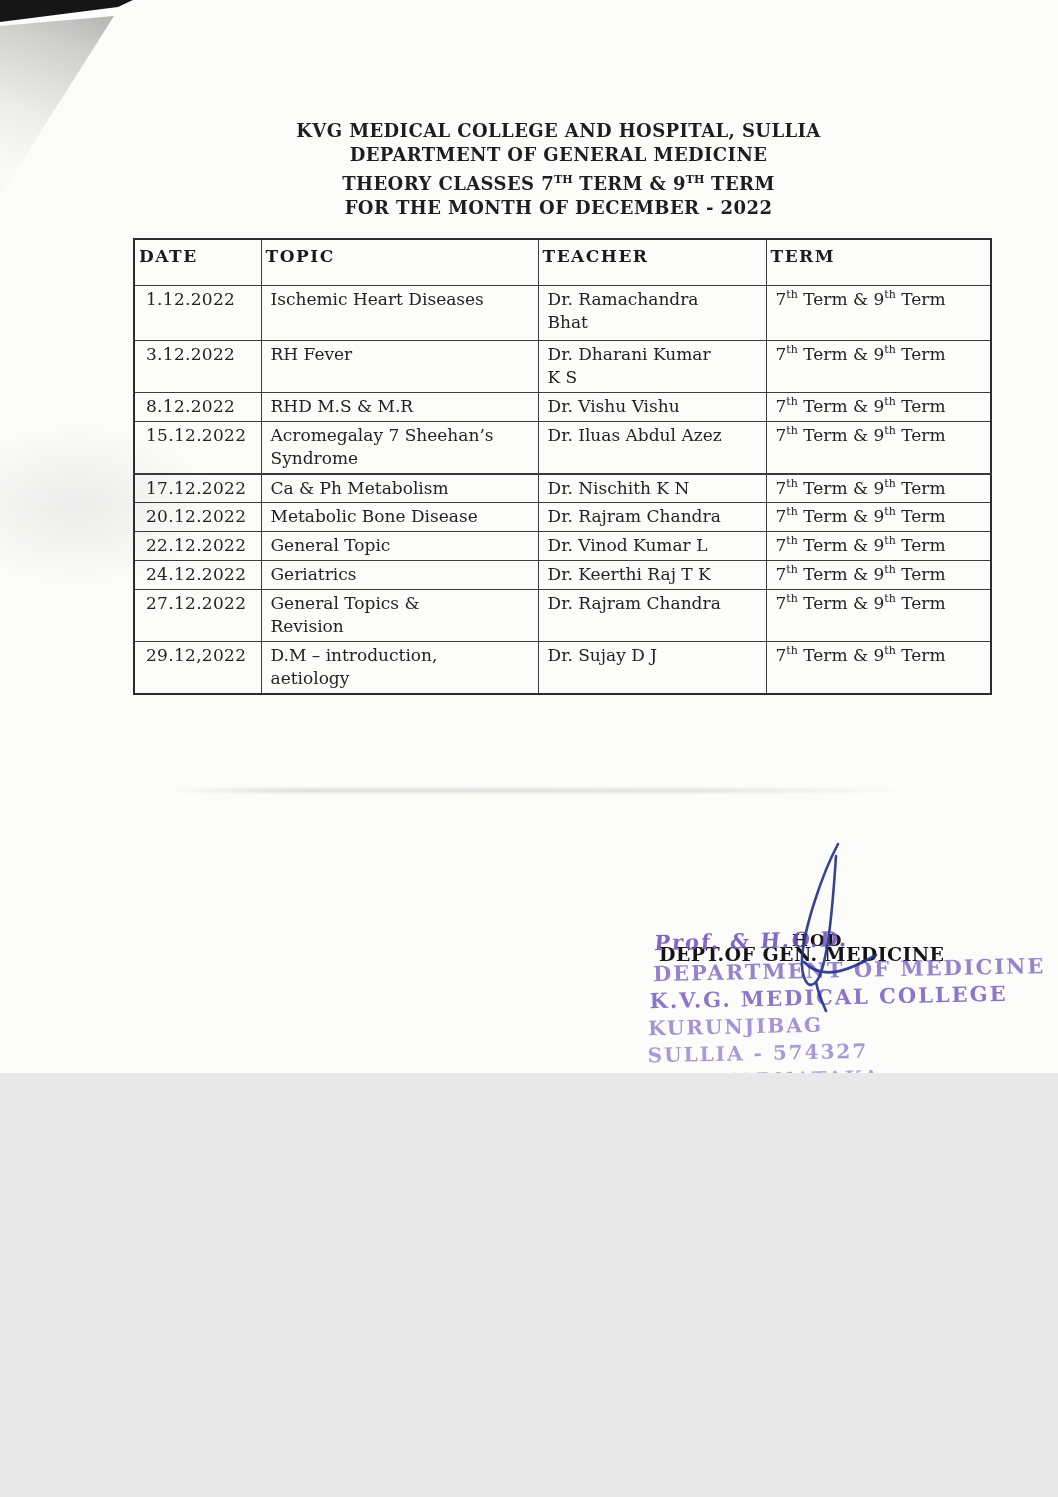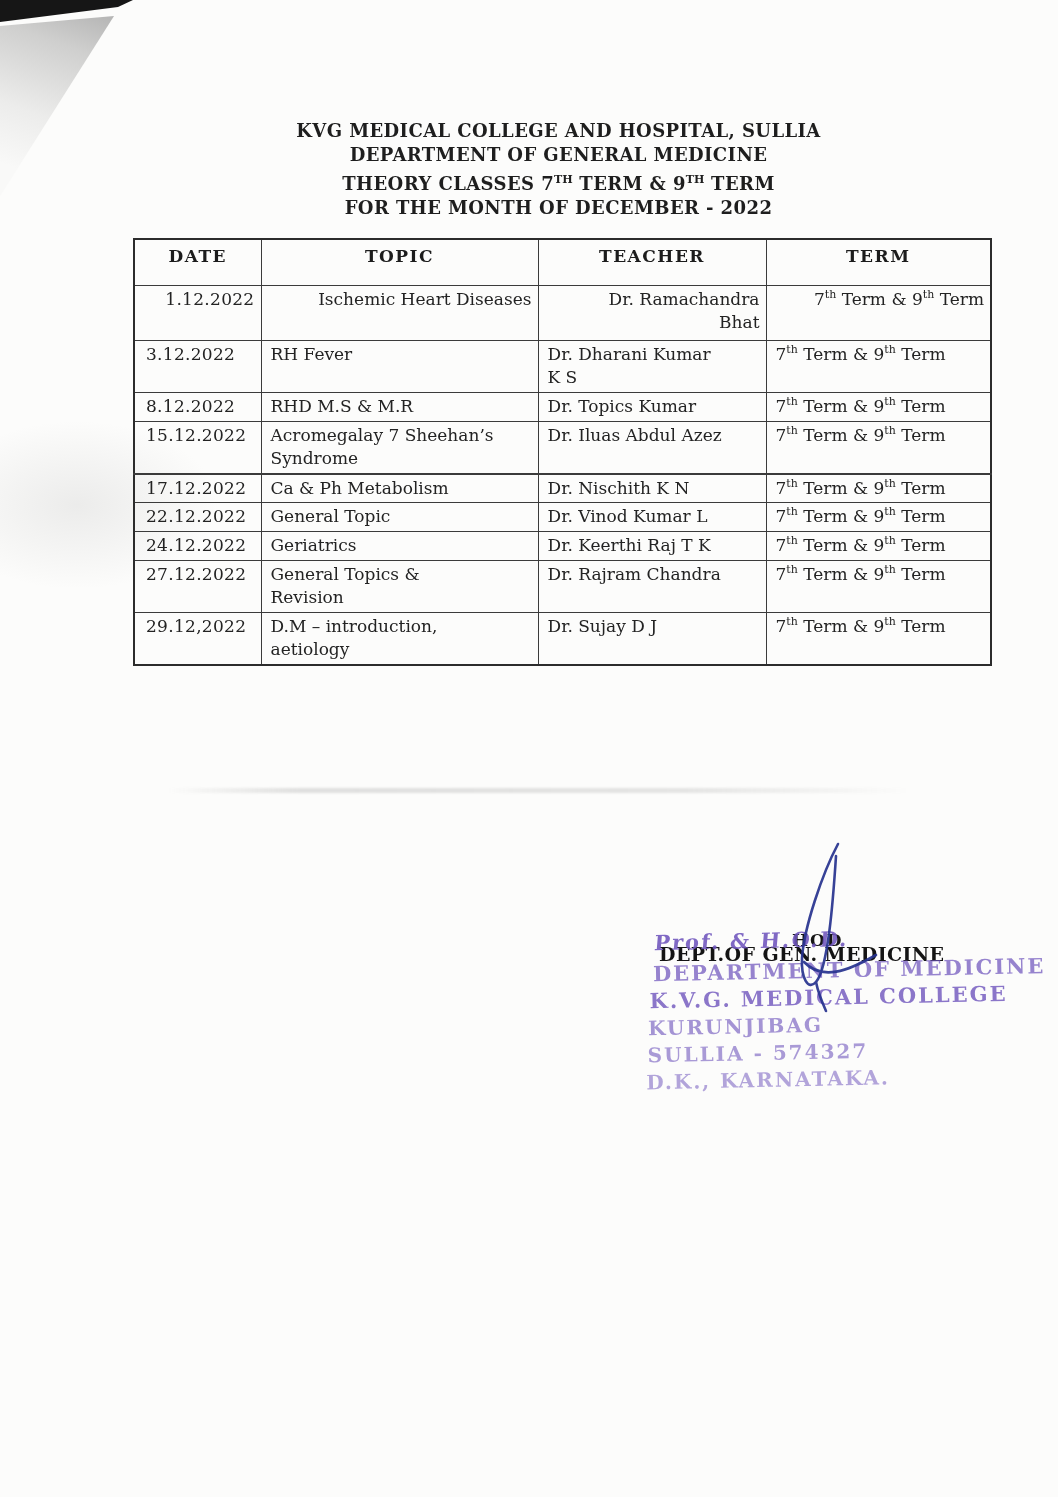--- a/index.html
+++ b/index.html
@@ -1,18 +1,18 @@
 <!DOCTYPE html>
 <html style="--ink: #232323; --line: #3b3b3b; --stamp: #6f55bd; --signature: #27338f;"><head>
 <meta charset="utf-8">
 <style>
   html,body{margin:0;padding:0;background:#e8e8e8;}
   .page{
     position:relative;
-    width:1058px;height:1497px;
+    width:1058px;height:1073px;
     margin:0 auto;
     background:#fcfcfb;
     overflow:hidden;
     font-family:"DejaVu Serif","Liberation Serif",serif;
     color:var(--ink,#232323);
   }
 
   
   .corner-black{
     position:absolute;left:0;top:0;width:140px;height:26px;
@@ -51,27 +51,27 @@
   }
   .schedule th,.schedule td{
     border:1px solid var(--line,#3b3b3b);
     vertical-align:top;
     padding:2px 6px 3px 9px;
     white-space:pre-line;
     overflow:hidden;
   }
   .schedule{border:2px solid #2c2c2c;}
   .schedule thead th{
-    font-weight:bold;text-align:center;letter-spacing:1.5px;
+    font-weight:bold;text-align:left;letter-spacing:1.5px;
     padding:5px 4px 17px 4px;font-size:17px;color:#1c1c1c;
   }
   .schedule td sup{font-size:11px;}
   .schedule tr.thick-top td{border-top-width:2px;}
   .schedule td.cell-date{padding-left:11px;letter-spacing:.3px;}
-  .row-pad td{padding-bottom:6px;text-align:right;}
+  .row-pad td{padding-bottom:6px;}
 
   
   .hod-label{
     position:absolute;left:792px;top:903px;
     font-weight:bold;font-size:17px;letter-spacing:2px;color:#161616;margin-top:27px;
   }
   .dept-label{
     position:absolute;left:659px;top:943px;
     font-weight:bold;font-size:19px;letter-spacing:.4px;color:#141414;
   }
@@ -134,34 +134,40 @@
         <tr>
           <td class="cell-date">3.12.2022</td>
           <td class="cell-topic">RH Fever</td>
           <td class="cell-teacher">Dr. Dharani Kumar
 K S</td>
           <td class="cell-term">7<sup>th</sup> Term &amp; 9<sup>th</sup> Term</td>
         </tr>
         <tr>
           <td class="cell-date">8.12.2022</td>
           <td class="cell-topic">RHD M.S &amp; M.R</td>
-          <td class="cell-teacher">Dr. Topics Kumar</td>
+          <td class="cell-teacher">Dr. Vishu Vishu</td>
           <td class="cell-term">7<sup>th</sup> Term &amp; 9<sup>th</sup> Term</td>
         </tr>
         <tr>
           <td class="cell-date">15.12.2022</td>
           <td class="cell-topic">Acromegalay 7 Sheehan’s
 Syndrome</td>
           <td class="cell-teacher">Dr. Iluas Abdul Azez</td>
           <td class="cell-term">7<sup>th</sup> Term &amp; 9<sup>th</sup> Term</td>
         </tr>
         <tr class="thick-top">
           <td class="cell-date">17.12.2022</td>
           <td class="cell-topic">Ca &amp;  Ph Metabolism</td>
           <td class="cell-teacher">Dr. Nischith K N</td>
+          <td class="cell-term">7<sup>th</sup> Term &amp; 9<sup>th</sup> Term</td>
+        </tr>
+        <tr>
+          <td class="cell-date">20.12.2022</td>
+          <td class="cell-topic">Metabolic Bone Disease</td>
+          <td class="cell-teacher">Dr. Rajram Chandra</td>
           <td class="cell-term">7<sup>th</sup> Term &amp; 9<sup>th</sup> Term</td>
         </tr>
         <tr>
           <td class="cell-date">22.12.2022</td>
           <td class="cell-topic">General Topic</td>
           <td class="cell-teacher">Dr. Vinod Kumar L</td>
           <td class="cell-term">7<sup>th</sup> Term &amp; 9<sup>th</sup> Term</td>
         </tr>
         <tr>
           <td class="cell-date">24.12.2022</td>

